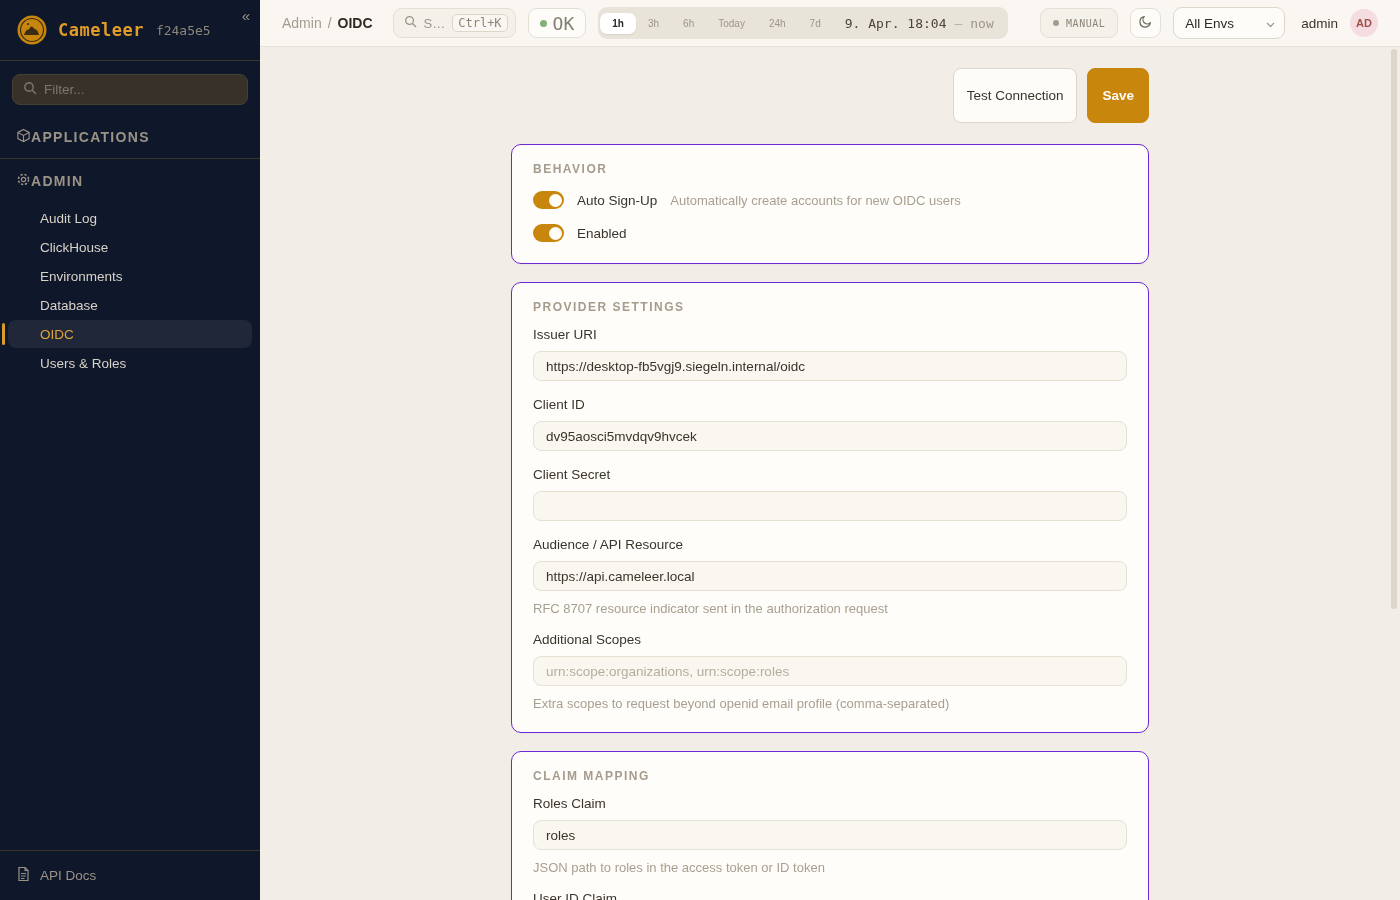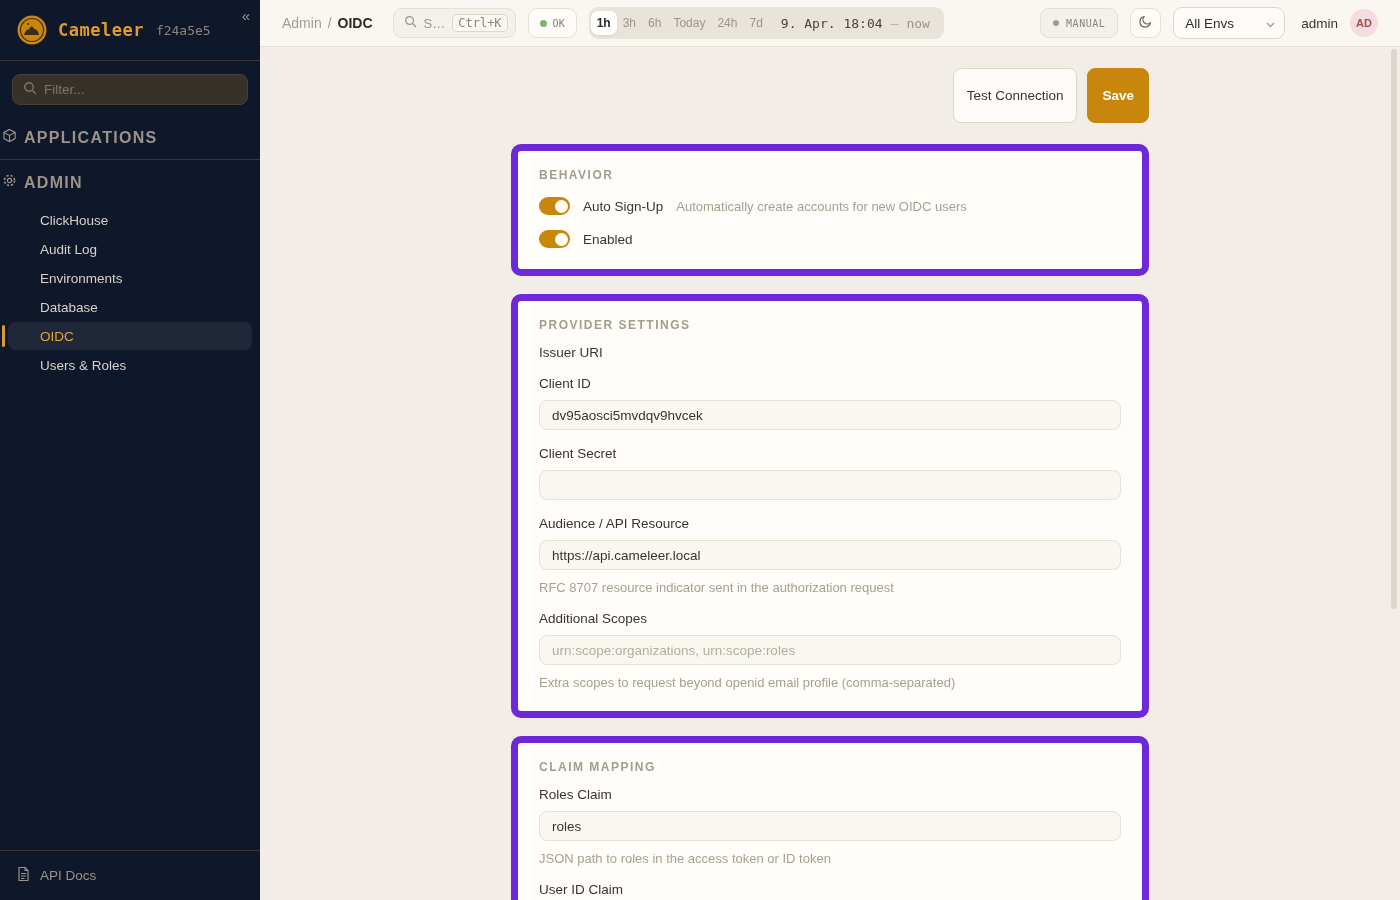--- a/index.html
+++ b/index.html
@@ -14,21 +14,21 @@
   .side-head { height:61px; display:flex; align-items:center; gap:10px; padding:0 16px; border-bottom:1px solid #3b352b; position:relative; }
   .logo-badge { width:32px; height:32px; flex:0 0 32px; }
   .brand-name { font-family:"DejaVu Sans Mono", monospace; font-weight:bold; font-size:17px; color:#e09b28; letter-spacing:.5px; }
   .brand-build { font-family:"DejaVu Sans Mono", monospace; font-size:13px; color:#8d857a; margin-left:2px; }
   .collapse-btn { position:absolute; top:8px; right:10px; color:#9b9386; font-size:15px; cursor:pointer; line-height:1; }
 
   .filter-wrap { margin:13px 12px 10px 12px; }
   .filter-box { display:flex; align-items:center; gap:7px; height:31px; background:#37312a; border:1px solid #464035; border-radius:8px; padding:0 10px; }
   .filter-box span { color:#7d766b; font-size:13.5px; }
 
-  .side-section { display:flex; align-items:center; gap:7px; padding:13px 13px 12px 2px; color:#9b9386; font-size:16px; font-weight:bold; letter-spacing:1.3px; }
+  .side-section { display:flex; align-items:center; padding:13px 13px 12px 16px; color:#9b9386; font-size:14px; font-weight:bold; letter-spacing:1.3px; }
   .side-divider { border-bottom:1px solid #3a342b; }
   .side-items { padding:2px 8px 0 8px; }
   .side-item { position:relative; display:flex; align-items:center; height:28px; padding-left:32px; border-radius:8px; color:#d8d2c8; font-size:13.5px; cursor:pointer; margin-bottom:1px; }
   .side-item.active { background:rgba(255,255,255,.07); color:#e0a43c; }
   .side-item.active .active-bar { position:absolute; left:-6px; top:3px; bottom:3px; width:3px; border-radius:2px; background:#d79b2e; }
   .side-spacer { flex:1; }
   .side-footer { border-top:1px solid #3b352b; padding:15px 16px; display:flex; align-items:center; gap:9px; color:#9b9386; font-size:13.5px; cursor:pointer; }
 
   
   .main { flex:1; display:flex; flex-direction:column; overflow:hidden; }
@@ -36,24 +36,24 @@
   .crumb { display:flex; align-items:center; gap:6px; font-size:14px; white-space:nowrap; }
   .crumb .parent, .crumb .sep { color:#a49c8f; }
   .crumb .current { color:#2f2a24; font-weight:700; }
 
   .search-pill { display:flex; align-items:center; gap:7px; height:30px; background:#f4f1ea; border:1px solid #e5dfd4; border-radius:9px; padding:0 7px 0 10px; margin-left:8px; cursor:pointer; }
   .search-pill .stext { color:#9c958a; font-size:13px; }
   .kbd { font-family:"DejaVu Sans Mono", monospace; font-size:12px; color:#8d857a; background:#faf7f2; border:1px solid #ddd6c9; border-radius:5px; padding:1px 5px; }
 
   .ok-pill { display:flex; align-items:center; gap:6px; height:30px; background:#fdfcf9; border:1px solid #e5dfd4; border-radius:9px; padding:0 11px; cursor:pointer; }
   .dot { width:7px; height:7px; border-radius:50%; }
-  .ok-pill .lbl { font-family:"DejaVu Sans Mono", monospace; font-size:10px; color:#857f74; }
+  .ok-pill .lbl { font-family:"DejaVu Sans Mono", monospace; font-size:18px; color:#857f74; }
 
   .segmented { display:flex; align-items:center; background:#e9e4da; border-radius:9px; height:32px; padding:2px; }
-  .seg-btn { padding:5px 6px; border-radius:7px; color:#9c958a; font-size:12px; cursor:pointer; white-space:nowrap; }
+  .seg-btn { padding:5px 12px; border-radius:7px; color:#9c958a; font-size:10px; cursor:pointer; white-space:nowrap; }
   .seg-btn.selected { background:#ffffff; color:#2c2721; font-weight:700; box-shadow:0 1px 2px rgba(0,0,0,.08); }
   .seg-date { display:flex; align-items:center; gap:8px; padding:0 12px; font-family:"DejaVu Sans Mono", monospace; font-size:13px; cursor:pointer; white-space:nowrap; }
   .seg-date .start { color:#4a443b; }
   .seg-date .dash { color:#b3ac9f; }
   .seg-date .end { color:#9c958a; }
 
   .manual-pill { display:flex; align-items:center; gap:7px; height:30px; background:#f4f1ea; border:1px solid #e5dfd4; border-radius:9px; padding:0 12px; margin-left:auto; cursor:pointer; }
   .manual-pill .lbl { font-family:"DejaVu Sans Mono", monospace; font-size:10px; color:#8d857a; letter-spacing:.5px; }
 
   .icon-btn { width:31px; height:30px; background:#fdfcf9; border:1px solid #e5dfd4; border-radius:9px; display:flex; align-items:center; justify-content:center; cursor:pointer; }
@@ -64,21 +64,21 @@
   .user-name { font-size:13.5px; color:#3a342b; margin-left:4px; }
   .avatar { width:28px; height:28px; border-radius:50%; background:#f5dce0; color:#a14f4b; font-size:11px; font-weight:bold; display:flex; align-items:center; justify-content:center; cursor:pointer; }
 
   
   .content { flex:1; overflow:hidden; position:relative; }
   .col { width:638px; margin:0 auto; }
   .actions-row { display:flex; justify-content:flex-end; gap:10px; margin-top:21px; }
   .btn-outline { background:#fdfcf9; border:1px solid #ddd7cb; border-radius:8px; padding:5px 13px; font-size:13.5px; color:#3a342b; cursor:pointer; font-family:inherit; }
   .btn-primary { background:#c8860d; border:1px solid #c8860d; border-radius:8px; padding:19px 14px; font-size:13.5px; font-weight:700; color:#fffdf8; cursor:pointer; font-family:inherit; }
 
-  .card { background:#fffdfa; border:7px solid #6d28d9; border-radius:10px; box-shadow:0 1px 2px rgba(0,0,0,.03); padding:17px 21px 21px 21px; margin-top:21px; }
+  .card { background:#fffdfa; border:1px solid #6d28d9; border-radius:10px; box-shadow:0 1px 2px rgba(0,0,0,.03); padding:17px 21px 21px 21px; margin-top:21px; }
   .card + .card { margin-top:18px; }
   .card-title { font-size:12px; font-weight:bold; letter-spacing:1.5px; color:#a59c8d; }
 
   .toggle-row { display:flex; align-items:center; gap:13px; margin-top:15px; }
   .toggle { position:relative; width:31px; height:18px; border-radius:9px; background:#c8860d; cursor:pointer; flex:0 0 31px; }
   .toggle .knob { position:absolute; top:2.5px; right:2.5px; width:13px; height:13px; border-radius:50%; background:#fffdf8; }
   .toggle-label { font-size:13.5px; color:#3a342b; }
   .toggle-hint { font-size:13px; color:#a89f90; }
 
   .field-label { display:block; font-size:13.5px; color:#3a342b; margin:16px 0 9px 0; }
@@ -137,24 +137,24 @@
         <svg width="15" height="15" viewBox="0 0 16 16">
             <circle cx="8" cy="8" r="5.4" fill="none" stroke="#9b9386" stroke-width="1.7" stroke-dasharray="2.4 1.9"></circle>
             <circle cx="8" cy="8" r="2.3" fill="none" stroke="#9b9386" stroke-width="1.3"></circle>
           </svg>
       </span>
       <span>ADMIN</span>
     </div>
 
     <nav class="side-items">
       <div class="side-item">
+          <span>Audit Log</span>
+        </div>
+      <div class="side-item">
           <span>ClickHouse</span>
-        </div>
-      <div class="side-item">
-          <span>Audit Log</span>
         </div>
       <div class="side-item">
           <span>Environments</span>
         </div>
       <div class="side-item">
           <span>Database</span>
         </div>
       <div class="side-item active">
           <span class="active-bar"></span>
           <span>OIDC</span>
@@ -262,20 +262,21 @@
                 <span class="knob"></span>
               </span>
             <span class="toggle-label">Enabled</span>
           </div>
         </section>
 
         <section class="card">
           <div class="card-title">PROVIDER SETTINGS</div>
 
           <label class="field-label">Issuer URI</label>
+          <input class="text-input" type="text" value="https://desktop-fb5vgj9.siegeln.internal/oidc" style="">
 
           <label class="field-label">Client ID</label>
           <input class="text-input" type="text" value="dv95aosci5mvdqv9hvcek" style="">
 
           <label class="field-label">Client Secret</label>
           <input class="text-input" type="text" value="" style="">
 
           <label class="field-label">Audience / API Resource</label>
           <input class="text-input" type="text" value="https://api.cameleer.local" style="">
           <div class="field-hint">RFC 8707 resource indicator sent in the authorization request</div>

